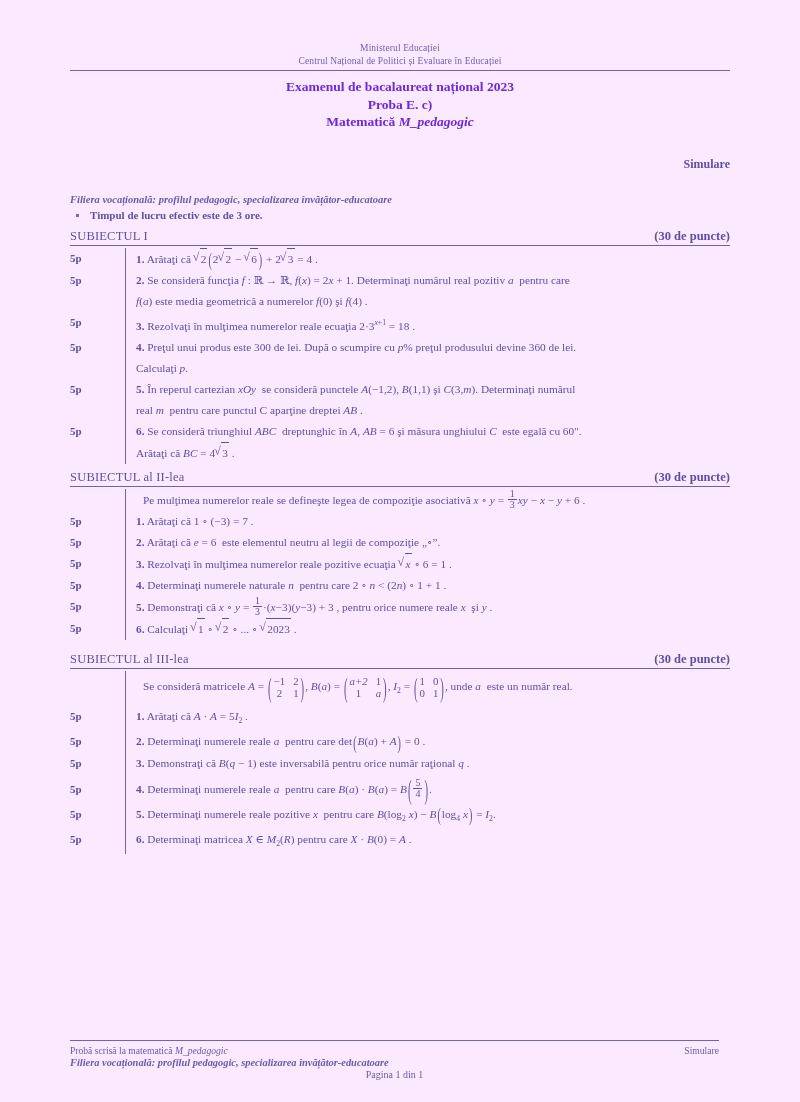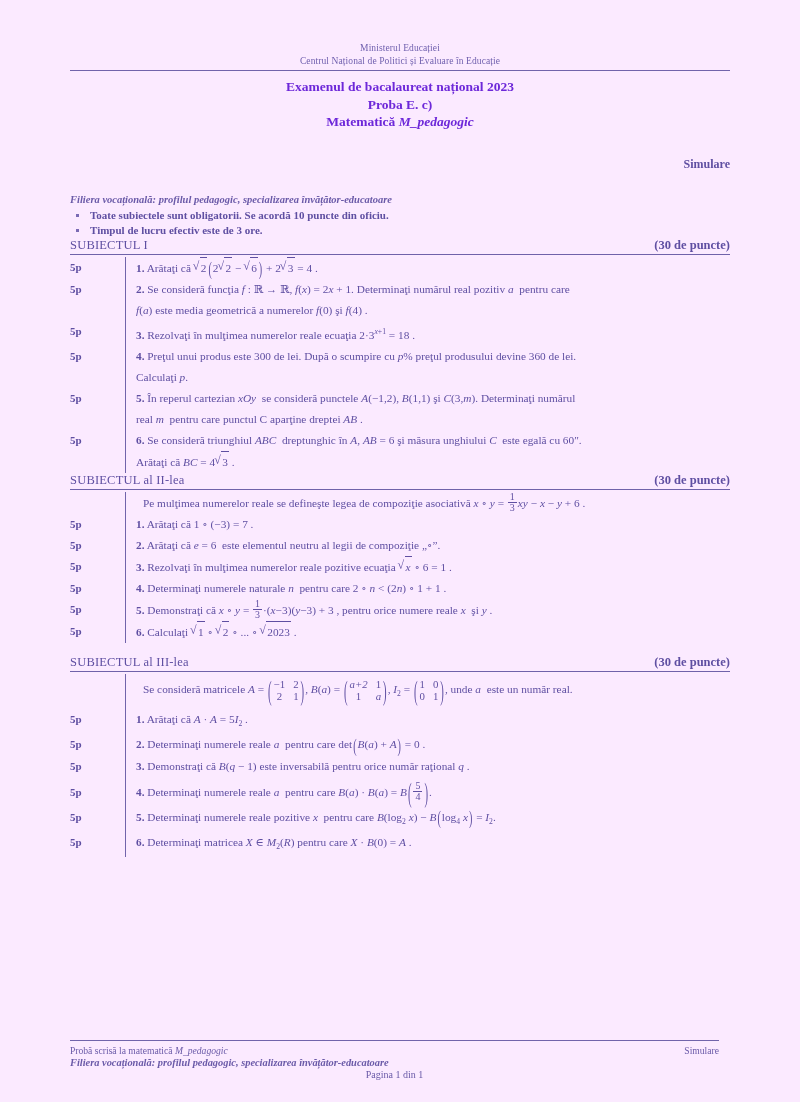--- a/index.html
+++ b/index.html
@@ -84,21 +84,21 @@
     position: absolute;
     left: 6px;
     top: 6px;
     width: 3px;
     height: 3px;
     background: #7a6ab4;
   }
 
   
   .subject {
-    margin-top: 0;
+    margin-top: 6px;
   }
   .subject-head {
     display: flex;
     justify-content: space-between;
     align-items: baseline;
     font-size: 12.5px;
     color: #5f4fa2;
   }
   .subject-head .sh-title { letter-spacing: .2px; }
   .subject-head .sh-points { font-weight: 700; }
@@ -232,37 +232,37 @@
   }
 </style>
 </head>
 <body>
 
 <div class="page">
 
   <div>
     <div class="ministry">
       <div>Ministerul Educației</div>
-      <div>Centrul Național de Politici și Evaluare în Educație</div>
+      <div>Centrul Național de Politici și Evaluare în Educației</div>
     </div>
     <div class="ministry-rule"></div>
   </div>
 
   <div class="exam-title">
     <div>Examenul de bacalaureat național 2023</div>
     <div>Proba E. c)</div>
     <div class="subject-name"><span>Matematică </span><em>M_pedagogic</em></div>
   </div>
 
   <div class="simulare-top">Simulare</div>
 
   <div class="intro">
     <div class="filiera">Filiera vocațională: profilul pedagogic, specializarea învățător-educatoare</div>
     <ul class="bullets">
-      <li><span class="sq"></span><span>Toate subiectele sunt obligatorii. Se acordă 10 puncte din oficiu.</span></li>
+      <li><span class="sq"></span></li>
       <li><span class="sq"></span><span>Timpul de lucru efectiv este de 3 ore.</span></li>
     </ul>
   </div>
 
   <div class="subject">
     <div class="subject-head">
       <span class="sh-title">SUBIECTUL I</span>
       <span class="sh-points">(30 de puncte)</span>
     </div>
     <div class="subject-rule"></div>

